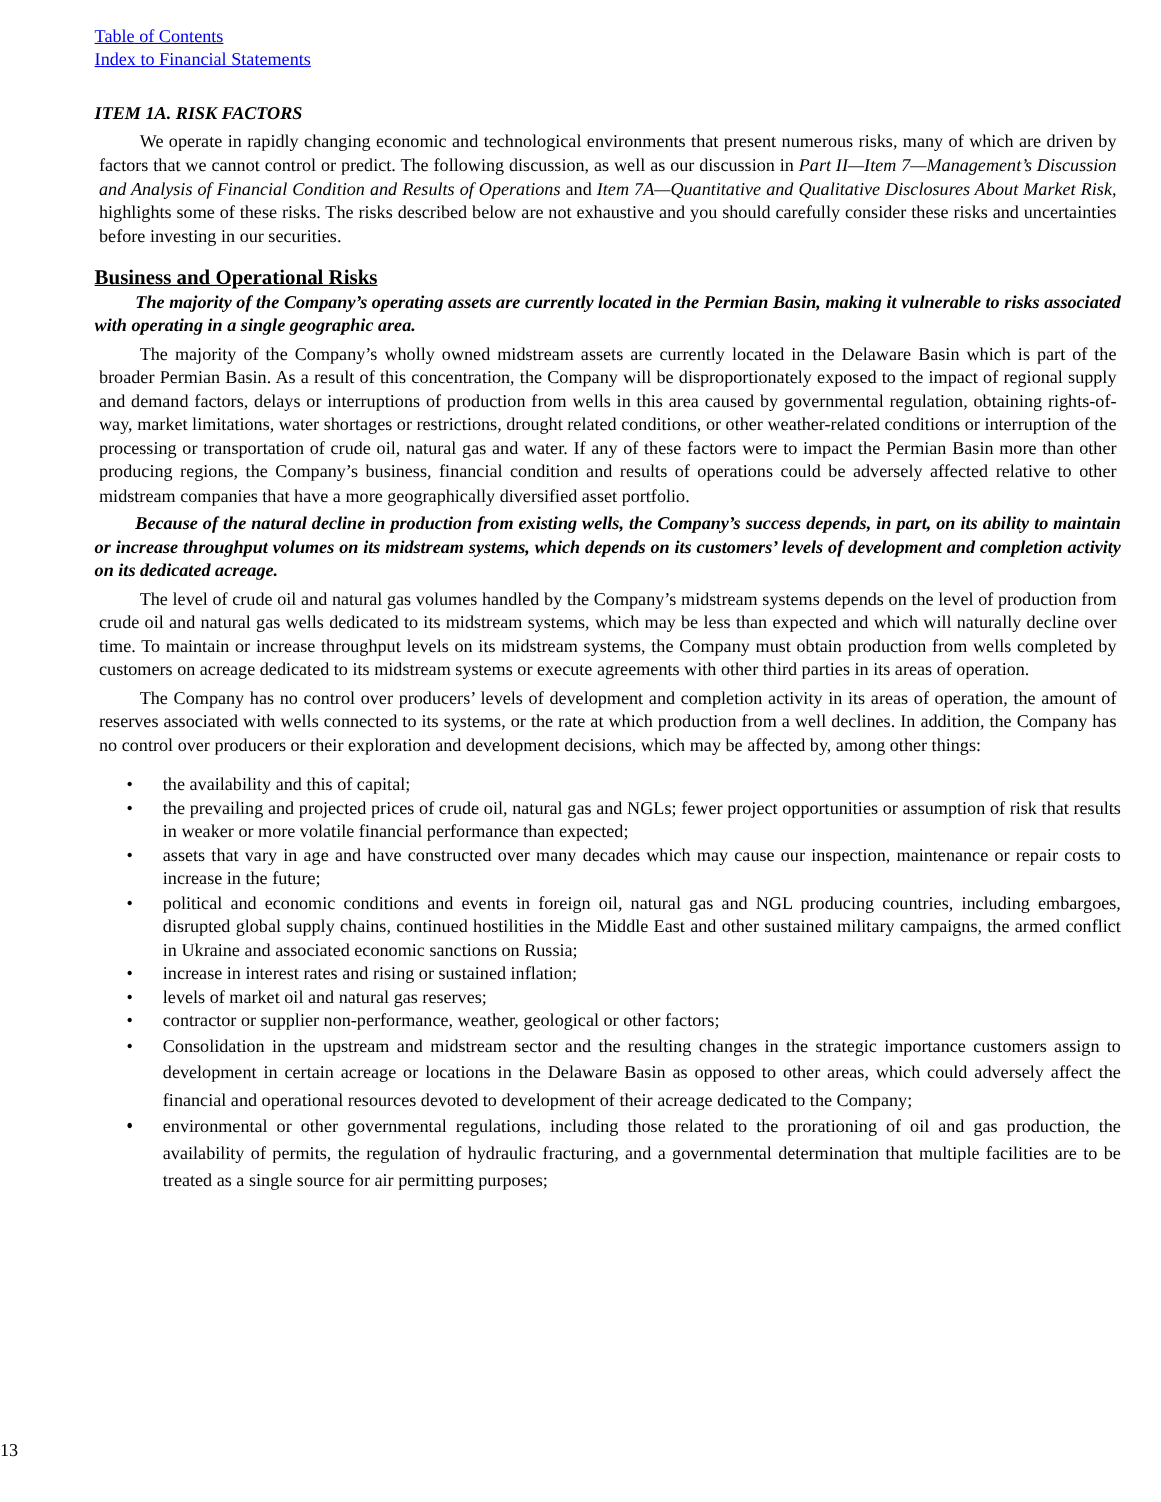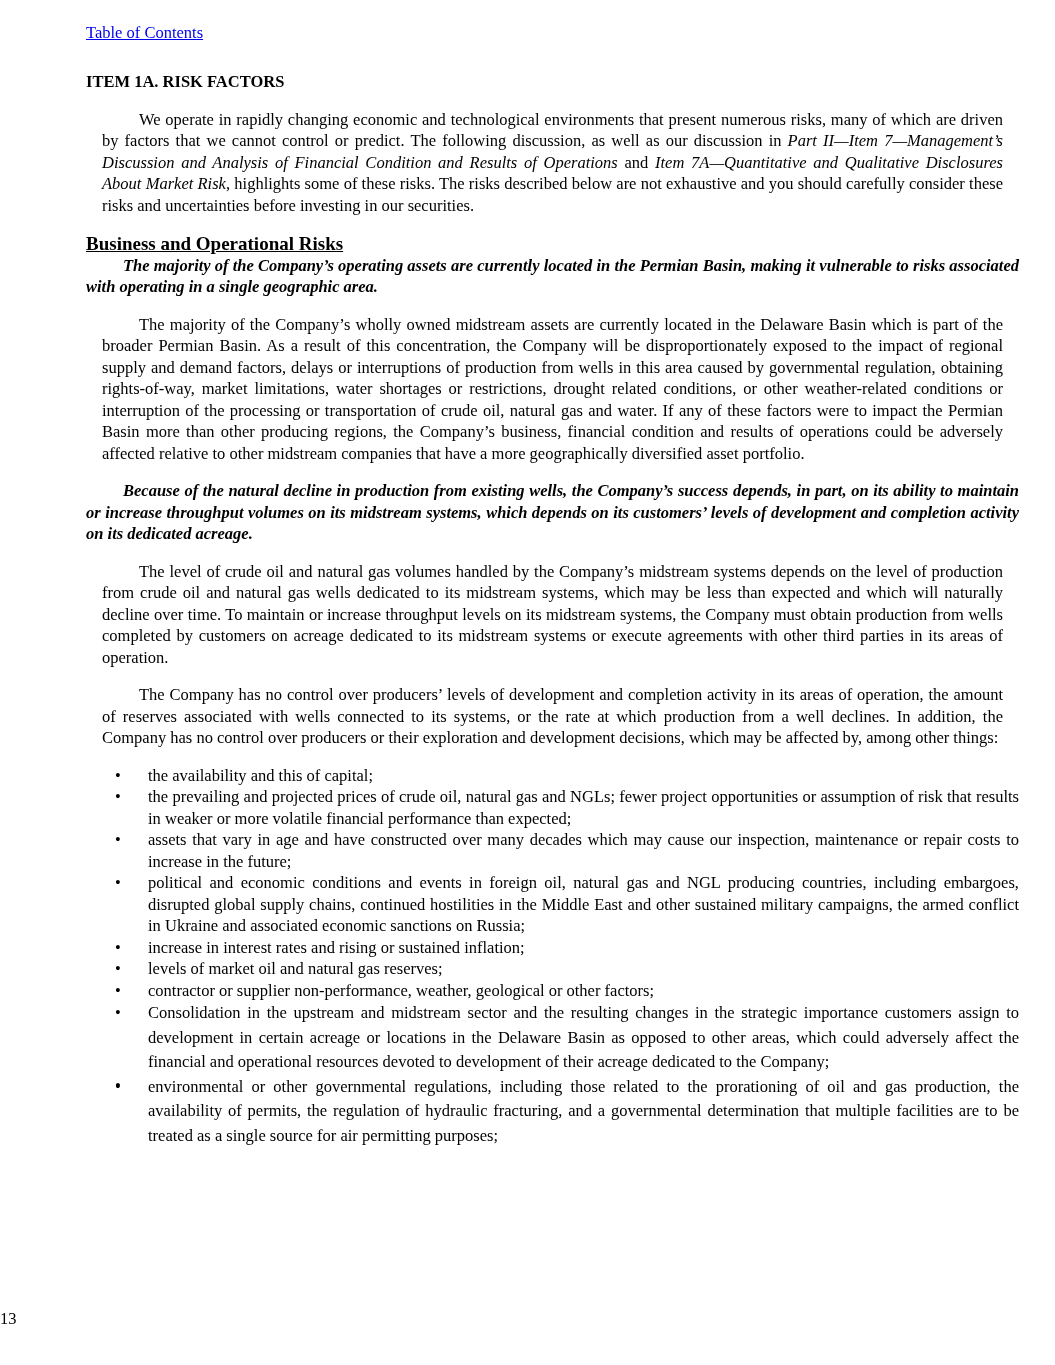--- a/index.html
+++ b/index.html
@@ -29,23 +29,24 @@
     text-decoration: underline;
     cursor: pointer;
     display: inline-block;
   }
   .nav-links div { margin: 0; }
   h1.doc-title {
     font-size: 16.5px;
     font-weight: bold;
     margin: 28px 0 0 0;
     line-height: 21.5px;
+    font-style: italic;
   }
   p.para {
-    margin: 16px;
+    margin: 4px;
     line-height: 21.5px;
     text-align: justify;
   }
   .indent { text-indent: 37px; }
   .it { font-style: italic; }
   h2.section-heading {
     font-size: 19px;
     font-weight: bold;
     text-decoration: underline;
     margin: 17px 0 0 0;
@@ -87,20 +88,21 @@
     line-height: 21.5px;
   }
 </style>
 </head>
 <body>
 
 <div class="page">
 
   <div class="nav-links">
     <div><a class="doc-link">Table of Contents</a></div>
+    <div><a class="doc-link">Index to Financial Statements</a></div>
   </div>
 
   <h1 class="doc-title">ITEM 1A. RISK FACTORS</h1>
 
   <p class="para indent mt15"><span>We operate in rapidly changing economic and technological environments that present numerous risks, many of which are driven by factors that we cannot control or predict. The following discussion, as well as our discussion in </span><span class="it">Part II—Item 7—Management’s Discussion and Analysis of Financial Condition and Results of Operations</span><span> and </span><span class="it">Item 7A—Quantitative and Qualitative Disclosures About Market Risk</span><span>, highlights some of these risks. The risks described below are not exhaustive and you should carefully consider these risks and uncertainties before investing in our securities.</span></p>
 
   <h2 class="section-heading">Business and Operational Risks</h2>
 
   <p class="risk-heading mt26">The majority of the Company’s operating assets are currently located in the Permian Basin, making it vulnerable to risks associated with operating in a single geographic area.</p>
 

